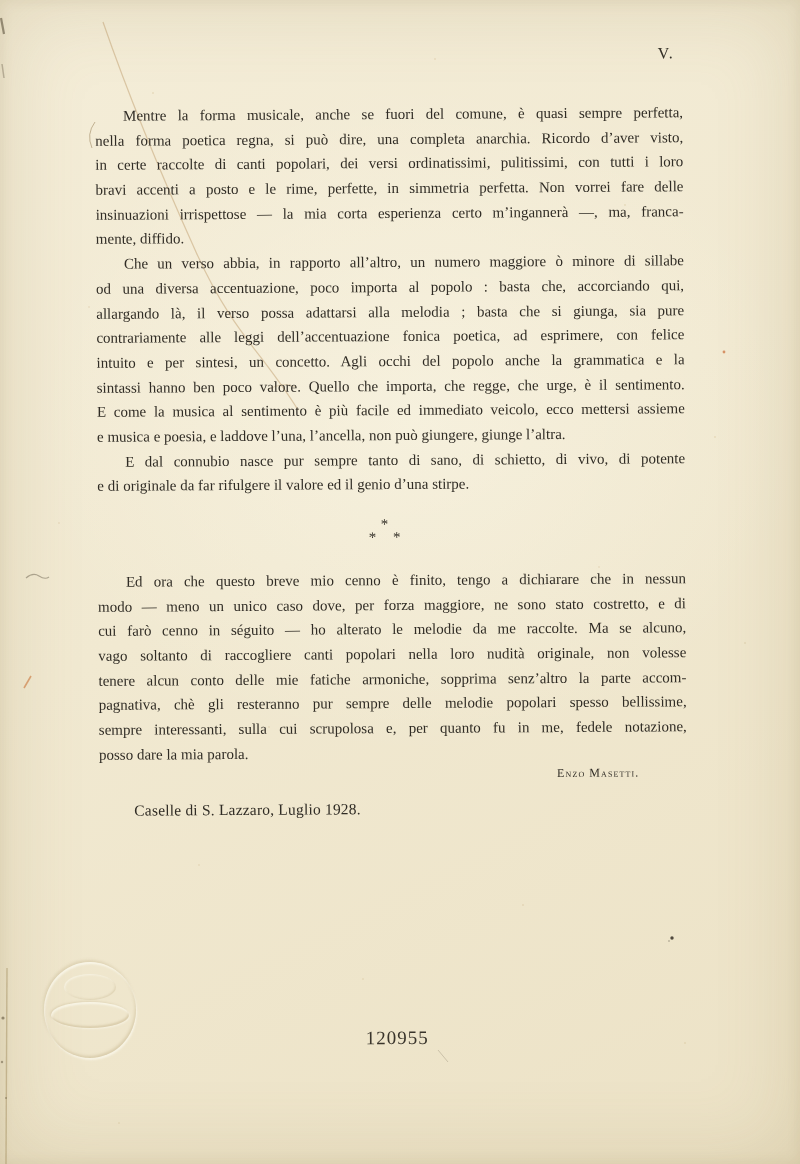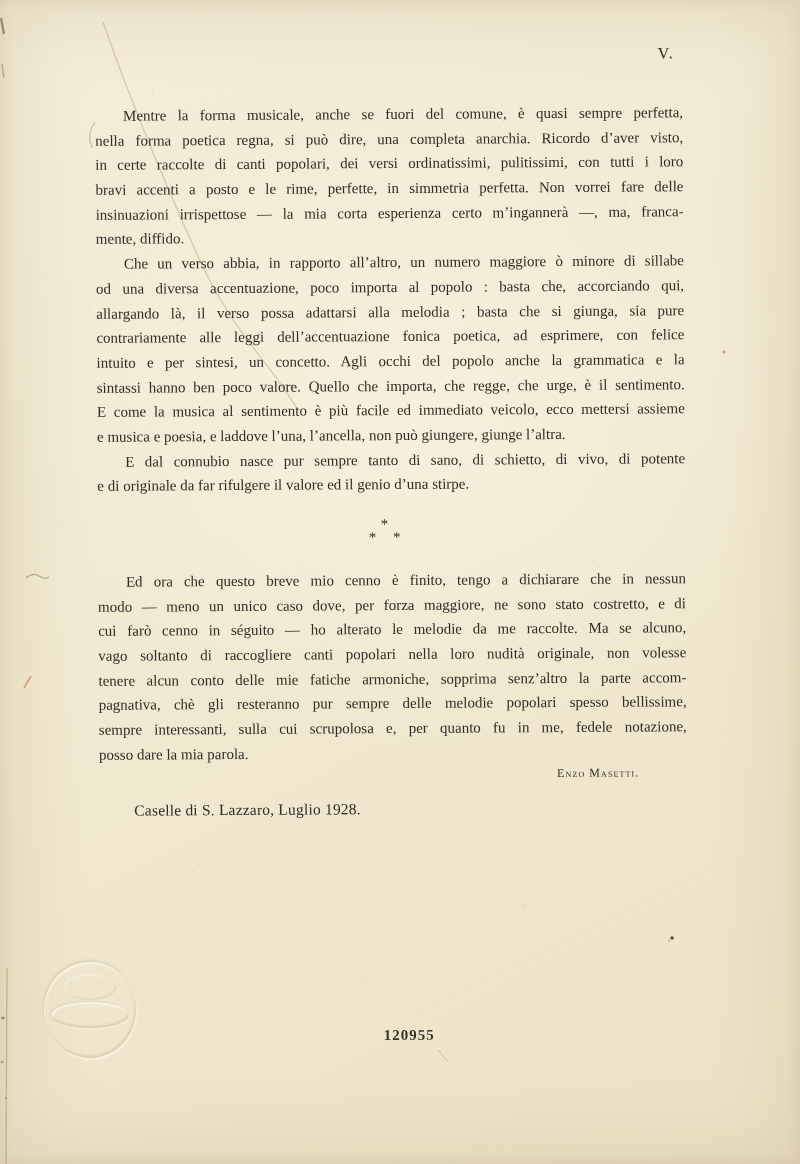--- a/index.html
+++ b/index.html
@@ -104,22 +104,22 @@
   .signature {
     position: absolute; left: 556px; top: 767px;
     font-variant: small-caps; font-size: 12px; letter-spacing: 1.1px;
     color: #322e27;
   }
   .dateline {
     position: absolute; left: 133px; top: 800px;
     font-size: 15.5px; letter-spacing: .2px; color: #302c25;
   }
   .plate {
-    position: absolute; left: 381px; top: 1027px;
-    font-size: 15px; font-weight: bold; letter-spacing: 1px; color: #39342b;
+    position: absolute; left: 363px; top: 1027px;
+    font-size: 19px; font-weight: normal; letter-spacing: 1px; color: #39342b;
   }
 </style>
 </head>
 <body>
 
 <div class="page">
 
   <div class="speckles"></div>
 
   <svg class="artifacts" width="800" height="1164" viewBox="0 0 800 1164" aria-hidden="true">

